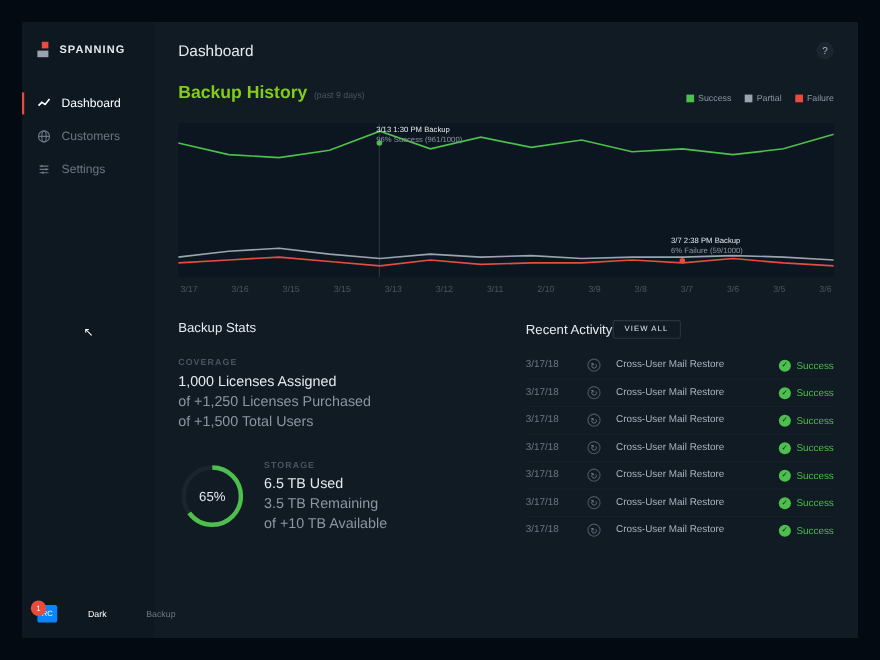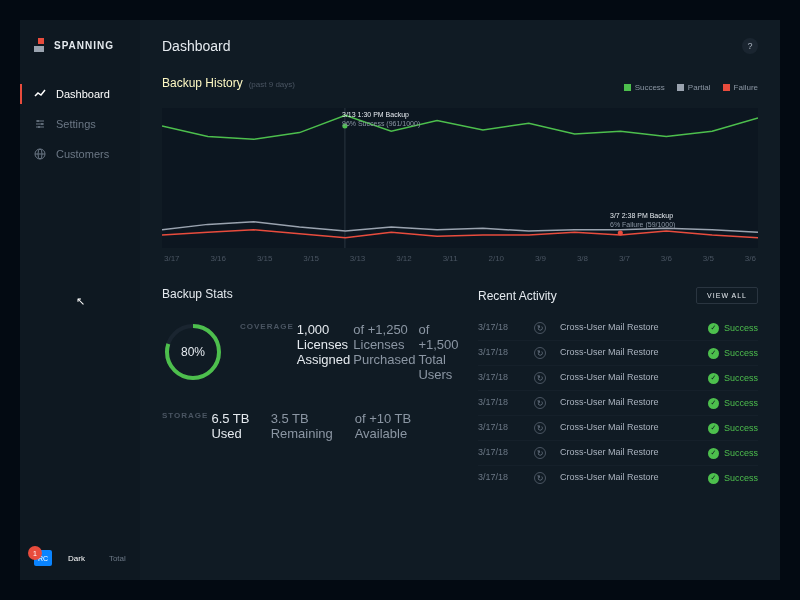--- a/index.html
+++ b/index.html
@@ -9,53 +9,53 @@
 .logo{display:flex;align-items:center;gap:6px;padding:0 14px;margin-bottom:28px}
 .logo-mark{width:14px;height:14px;position:relative}
 .logo-mark::before{content:'';position:absolute;width:6px;height:6px;background:#e84c3d;top:0;left:4px}
 .logo-mark::after{content:'';position:absolute;width:10px;height:6px;background:#9aa3af;bottom:0;left:0}
 .logo-text{color:#e5eaef;font-size:10px;font-weight:600;letter-spacing:1px}
 .nav{display:flex;flex-direction:column;gap:2px}
 .nav-item{display:flex;align-items:center;gap:10px;padding:8px 14px;cursor:pointer;color:#6b7785;position:relative}
 .nav-item.active{color:#fff}
 .nav-item.active::before{content:'';position:absolute;left:0;top:4px;bottom:4px;width:2px;background:#e84c3d}
 .nav-icon{width:12px;height:12px;display:flex;align-items:center;justify-content:center}
-.theme-toggle{position:absolute;bottom:14px;left:14px;display:flex;align-items:center;gap:8px}
+.theme-toggle{position:absolute;bottom:14px;left:14px;display:flex;align-items:center;gap:20px}
 .badge-notif{width:14px;height:14px;background:#e84c3d;border-radius:50%;color:#fff;font-size:7px;display:flex;align-items:center;justify-content:center;position:absolute;left:-6px;top:-4px}
 .rc-badge{width:18px;height:16px;background:#0a84ff;color:#fff;font-size:7px;display:flex;align-items:center;justify-content:center;border-radius:2px;position:relative}
 .theme-btn{font-size:8px;padding:3px 8px;color:#6b7785;cursor:pointer}
 .theme-btn.active{color:#fff}
 .main{flex:1;background:#101b24;padding:18px 22px;overflow:hidden}
 .header{display:flex;justify-content:space-between;align-items:center;margin-bottom:22px}
 .header h1{color:#e5eaef;font-size:14px;font-weight:500}
 .help-icon{width:16px;height:16px;background:#1a2530;border-radius:50%;color:#aab3bf;display:flex;align-items:center;justify-content:center;font-size:9px;cursor:pointer}
 .section-title{display:flex;align-items:baseline;gap:6px;margin-bottom:8px}
-.section-title h2{color:#fef9c3;font-size:12px;font-weight:400}
+.section-title h2{color:#84cc16;font-size:16px;font-weight:700}
 .section-title .sub{color:#4a5562;font-size:8px}
 .chart-header{display:flex;justify-content:space-between;align-items:center;margin-bottom:10px}
 .legend{display:flex;gap:12px}
 .legend-item{display:flex;align-items:center;gap:4px;font-size:8px;color:#8b96a3}
 .legend-sw{width:7px;height:7px}
 .chart-container{position:relative;height:140px;background:#0c1620;margin-bottom:6px}
 .chart-svg{width:100%;height:100%}
 .chart-tooltip{position:absolute;font-size:7px;color:#e5eaef;line-height:1.3}
 .tip-sub{color:#8b96a3}
 .x-axis{display:flex;justify-content:space-between;font-size:8px;color:#4a5562;padding:0 2px;margin-bottom:24px}
 .lower{display:flex;gap:36px}
 .stats-panel{width:280px}
 .stats-card{display:flex;gap:16px;align-items:center;margin-bottom:22px;padding-top:6px}
 .donut{width:62px;height:62px;position:relative}
 .donut svg{transform:rotate(-90deg)}
 .donut-text{position:absolute;inset:0;display:flex;align-items:center;justify-content:center;font-size:12px;color:#e5eaef}
-.stat-info{display:flex;flex-direction:row;gap:3px}
+.stat-info{display:flex;flex-direction:column;gap:3px}
 .stat-label{color:#4a5562;font-size:8px;letter-spacing:1px;font-weight:600;margin-bottom:2px}
 .stat-line{font-size:13px;color:#8b96a3}
 .stat-line.primary{color:#e5eaef}
 .activity-panel{flex:1}
-.activity-header{display:flex;justify-content:space-between;align-items:center;margin-bottom:12px}
+.activity-header{display:flex;align-items:center;margin-bottom:12px}
 .view-all{font-size:7px;letter-spacing:1px;color:#e5eaef;border:1px solid #2a3540;padding:4px 10px;border-radius:2px;cursor:pointer}
 .activity-rows{display:flex;flex-direction:column}
 .activity-row{display:flex;gap:14px;padding:6px 0;border-bottom:1px solid #15202a;font-size:9px}
 .activity-row:last-child{border-bottom:none}
 .act-date{color:#6b7785;width:42px}
 .act-icon{width:12px;height:12px;border:1px solid #4a5562;border-radius:50%;position:relative}
 .act-icon::after{content:'↻';position:absolute;inset:0;display:flex;align-items:center;justify-content:center;font-size:8px;color:#6b7785}
 .act-desc{flex:1;color:#aab3bf}
 .act-status{display:flex;align-items:center;gap:5px;color:#4dbf4d}
 .check{width:11px;height:11px;border-radius:50%;background:#4dbf4d;color:#0e1821;display:flex;align-items:center;justify-content:center;font-size:7px}
@@ -75,48 +75,48 @@
         <span class="nav-icon">
             <svg width="12" height="12" viewBox="0 0 12 12">
               <polyline points="1,8 4,5 7,7 11,2" stroke="#fff" fill="none" stroke-width="1.5"></polyline>
             </svg>
           </span>
         <span>Dashboard</span>
       </div>
       <div class="nav-item">
         <span class="nav-icon">
             <svg width="12" height="12" viewBox="0 0 12 12">
+              <circle cx="6" cy="6" r="5" stroke="#6b7785" fill="none"></circle>
+              <ellipse cx="6" cy="6" rx="2" ry="5" stroke="#6b7785" fill="none"></ellipse>
+              <line x1="1" y1="6" x2="11" y2="6" stroke="#6b7785"></line>
+            </svg>
+          </span>
+        <span>Customers</span>
+      </div>
+      <div class="nav-item">
+        <span class="nav-icon">
+            <svg width="12" height="12" viewBox="0 0 12 12">
               <line x1="2" y1="3" x2="10" y2="3" stroke="#6b7785"></line>
               <line x1="2" y1="6" x2="10" y2="6" stroke="#6b7785"></line>
               <line x1="2" y1="9" x2="10" y2="9" stroke="#6b7785"></line>
               <circle cx="4" cy="3" r="1" fill="#6b7785"></circle>
               <circle cx="8" cy="6" r="1" fill="#6b7785"></circle>
               <circle cx="5" cy="9" r="1" fill="#6b7785"></circle>
             </svg>
           </span>
         <span>Settings</span>
       </div>
-      <div class="nav-item">
-        <span class="nav-icon">
-            <svg width="12" height="12" viewBox="0 0 12 12">
-              <circle cx="6" cy="6" r="5" stroke="#6b7785" fill="none"></circle>
-              <ellipse cx="6" cy="6" rx="2" ry="5" stroke="#6b7785" fill="none"></ellipse>
-              <line x1="1" y1="6" x2="11" y2="6" stroke="#6b7785"></line>
-            </svg>
-          </span>
-        <span>Customers</span>
-      </div>
     </nav>
     <div class="theme-toggle">
       <div class="rc-badge">
         <div class="badge-notif">1</div>
         <span>RC</span>
       </div>
       <span class="theme-btn active">Dark</span>
-      <span class="theme-btn">Total</span>
+      <span class="theme-btn">Backup</span>
     </div>
   </aside>
 
   <main class="main">
     <div class="header">
       <h1>Dashboard</h1>
       <div class="help-icon">?</div>
     </div>
 
     <div class="chart-header">
@@ -173,36 +173,36 @@
         <span>3/6</span>
         <span>3/5</span>
         <span>3/6</span>
       </div>
 
     <div class="lower">
       <div class="stats-panel">
         <h2 style="color:#e5eaef;font-size:12px;font-weight:500;margin-bottom:14px">Backup Stats</h2>
 
         <div class="stats-card">
-          <div class="donut">
-            <svg width="62" height="62">
-                <circle cx="31" cy="31" r="26" stroke="#1a2530" stroke-width="4" fill="none"></circle>
-                <circle cx="31" cy="31" r="26" stroke="#4dbf4d" stroke-width="4" fill="none" stroke-dasharray="163" stroke-dashoffset="33"></circle>
-              </svg>
-            <div class="donut-text">80%</div>
-          </div>
           <div class="stat-info">
             <div class="stat-label">COVERAGE</div>
             <div class="stat-line primary">1,000 Licenses Assigned</div>
             <div class="stat-line">of +1,250 Licenses Purchased</div>
             <div class="stat-line">of +1,500 Total Users</div>
           </div>
         </div>
 
         <div class="stats-card">
+          <div class="donut">
+            <svg width="62" height="62">
+                <circle cx="31" cy="31" r="26" stroke="#1a2530" stroke-width="4" fill="none"></circle>
+                <circle cx="31" cy="31" r="26" stroke="#4dbf4d" stroke-width="4" fill="none" stroke-dasharray="163" stroke-dashoffset="57"></circle>
+              </svg>
+            <div class="donut-text">65%</div>
+          </div>
           <div class="stat-info">
             <div class="stat-label">STORAGE</div>
             <div class="stat-line primary">6.5 TB Used</div>
             <div class="stat-line">3.5 TB Remaining</div>
             <div class="stat-line">of +10 TB Available</div>
           </div>
         </div>
       </div>
 
       <div class="activity-panel">

